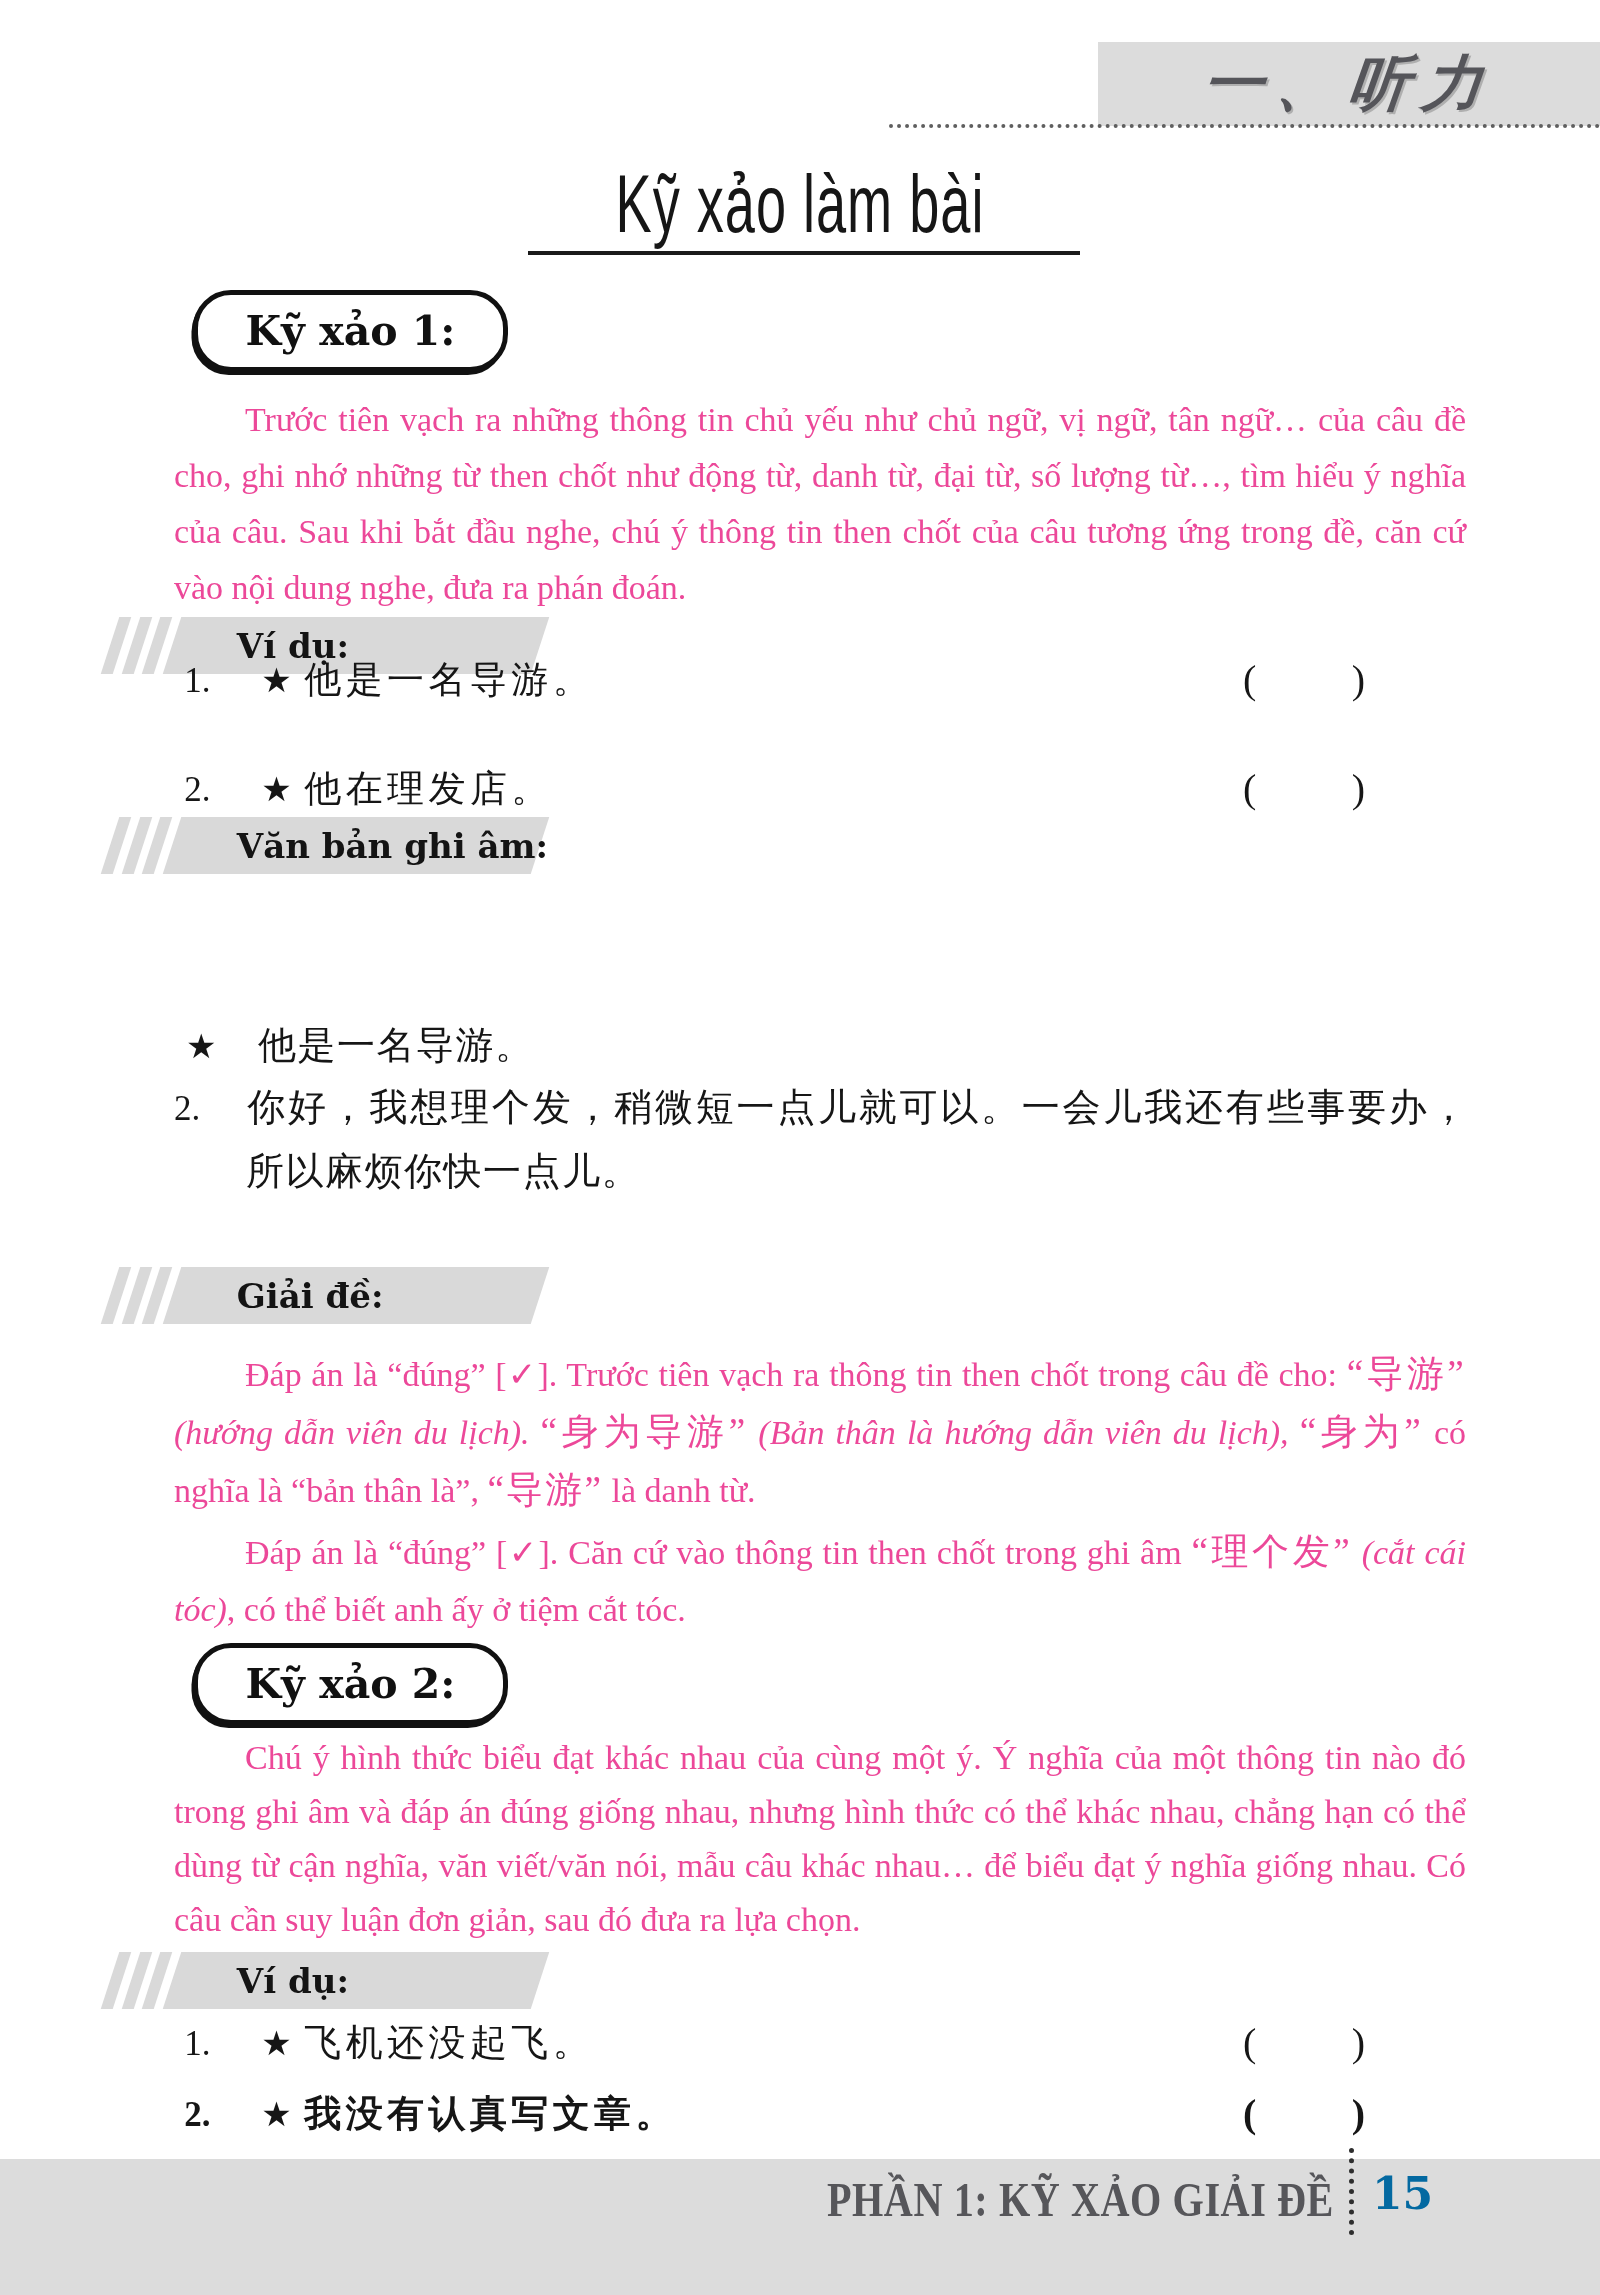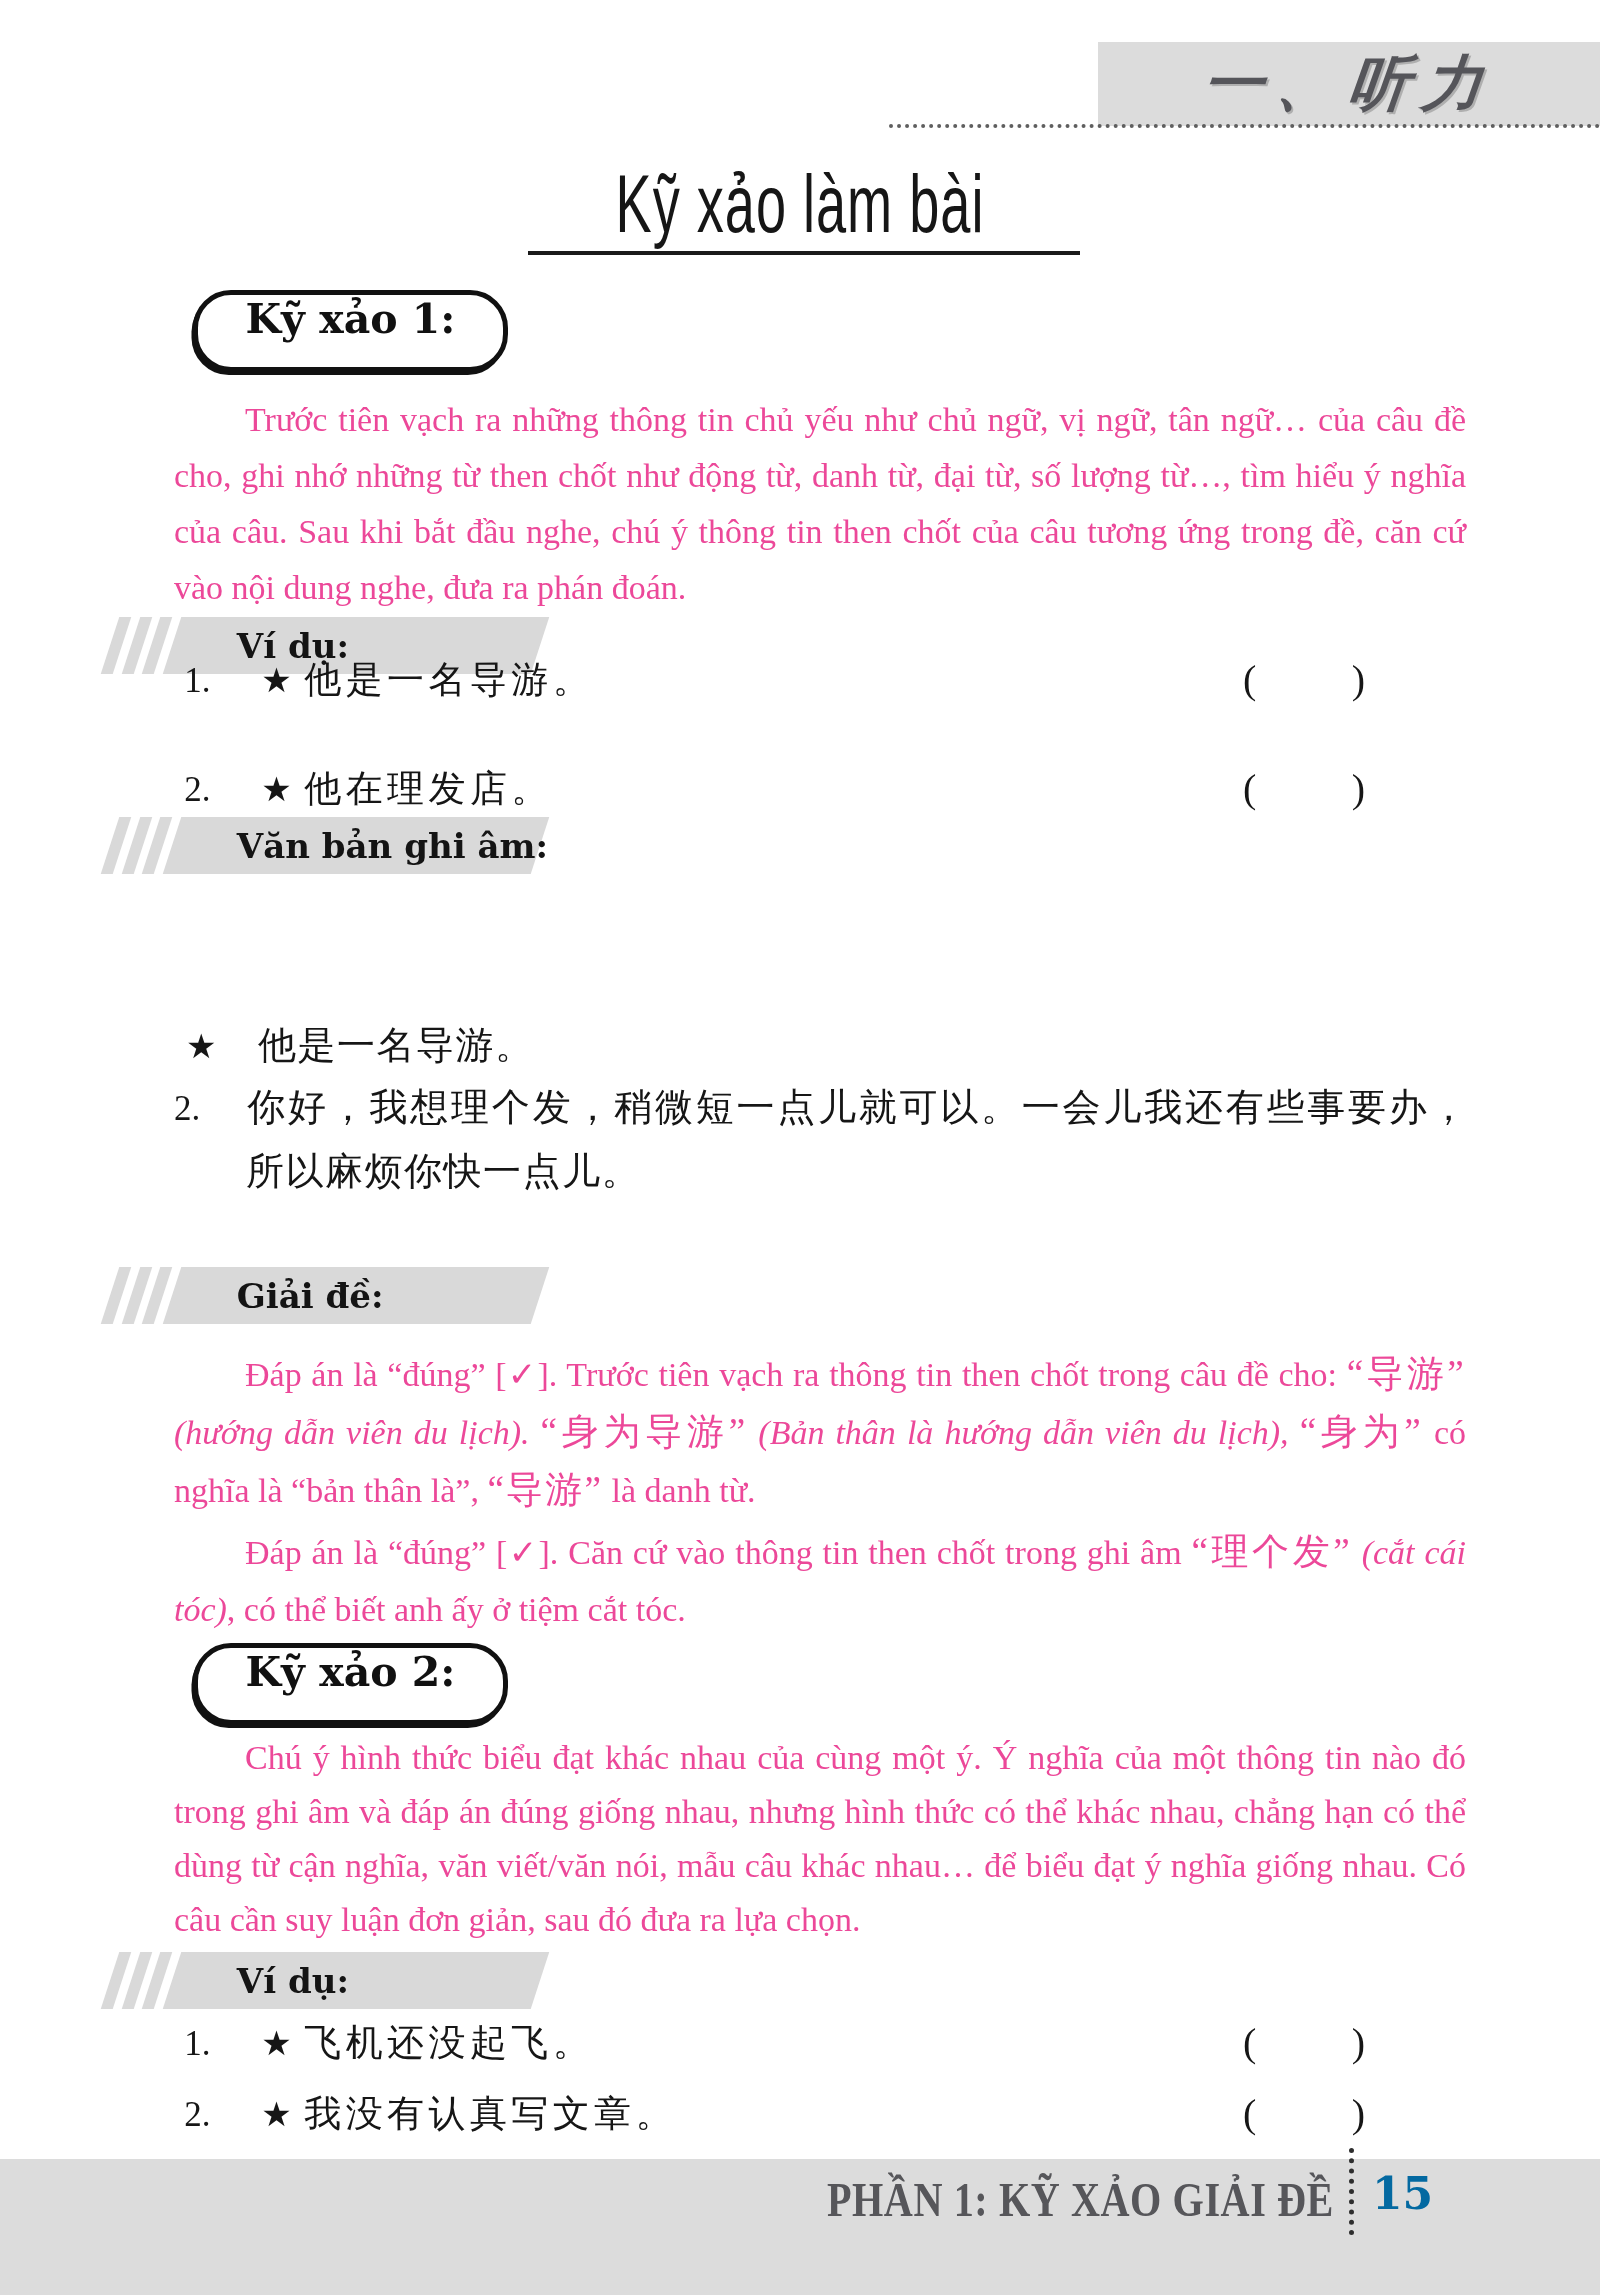--- a/index.html
+++ b/index.html
@@ -31,21 +31,21 @@
     white-space:nowrap; color:#161616;
   }
   .title-underline {
     position:absolute; left:528px; top:251px; width:552px; height:3.7px; background:#1a1a1a;
   }
 
   
   .skill-box {
     position:absolute; left:193px; height:72px; min-width:243px;
     border:5.2px solid #111; border-radius:38px;
-    display:flex; justify-content:center; padding:0 31px;
+    display:flex; align-items:center; justify-content:center; padding:0 31px;
     background:#fff; box-shadow:-2.2px 3.7px 0 -0.7px #111;
   }
   .skill-box .skill-label {
     font-family:"DejaVu Serif", serif; font-weight:bold; font-size:41px; color:#111;
     white-space:nowrap;
   }
   .skill-box.s1 { top:290px; }
   .skill-box.s2 { top:1643px; }
 
   
@@ -85,21 +85,21 @@
   .ex-row .ex-no { display:inline-block; width:77px; margin-left:10.3px; font-size:35px; }
   .ex-row .ex-star { display:inline-block; width:43px; font-family:"DejaVu Sans", sans-serif; font-size:34px; }
   .ex-row .ex-text { letter-spacing:4.4px; }
   .ex-row .answer {
     position:absolute; left:1069px; top:0; width:122px;
     display:flex; justify-content:space-between; font-size:40px;
   }
   .ex-row.e1-1 { top:655px; }
   .ex-row.e1-2 { top:764px; }
   .ex-row.e2-1 { top:2018px; }
-  .ex-row.e2-2 { top:2089px; }
+  .ex-row.e2-2 { top:2089px;font-weight:bold; }
 
   
   .ts-item {
     position:absolute; left:174px; width:1295px; text-align:justify;
     font-size:38px; line-height:63px; letter-spacing:1.5px;
     padding-left:72px; text-indent:-72px; box-sizing:border-box;
   }
   .ts-item .ts-no { display:inline-block; width:72px; text-indent:0; letter-spacing:0; font-size:35px; }
   .ts-item.t1 { top:889px; }
   .ts-item.t2 { top:1076px; }

